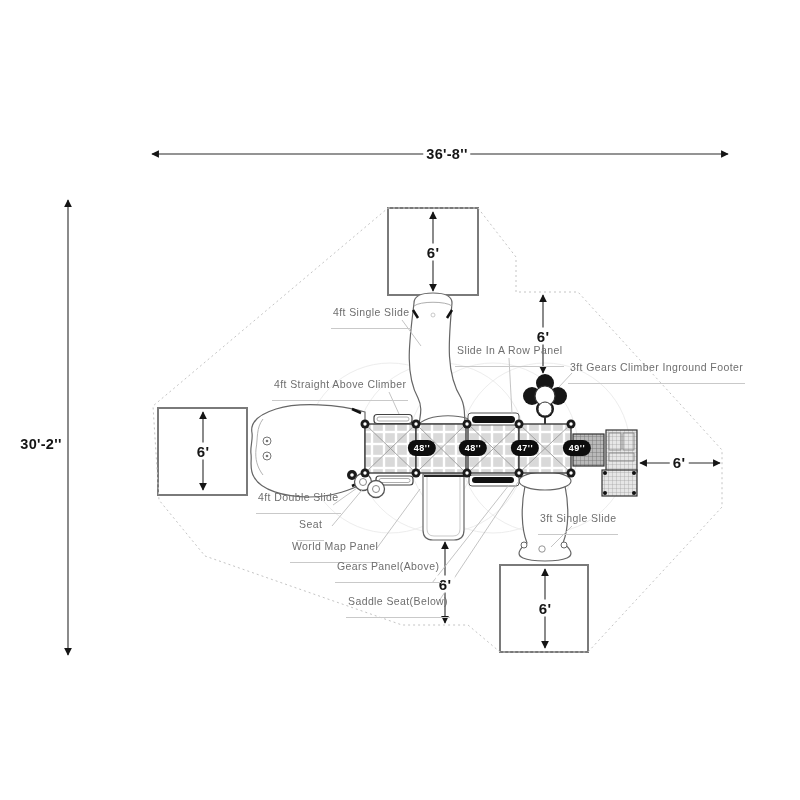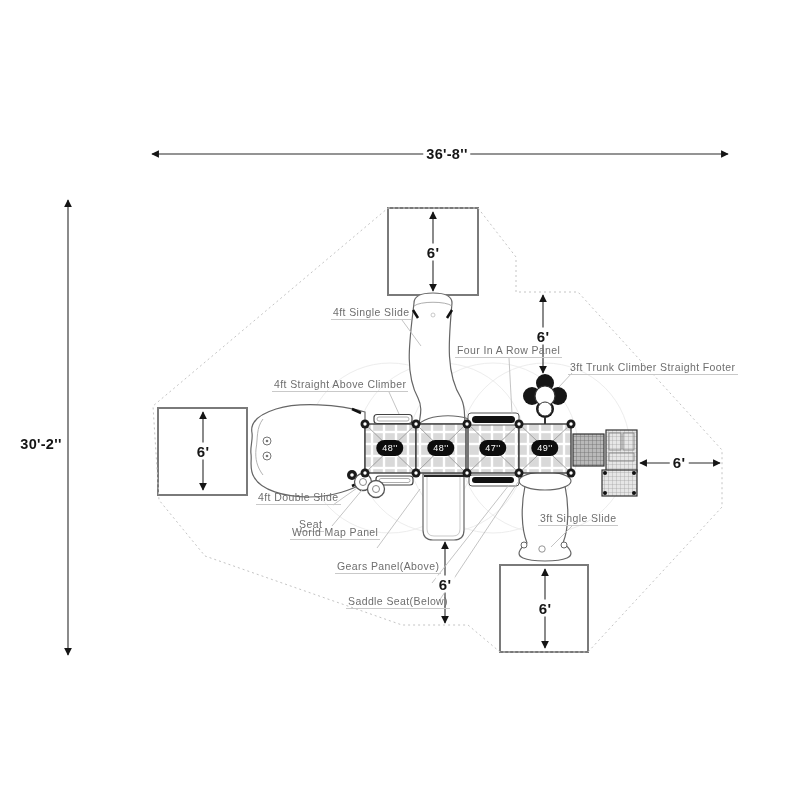--- a/index.html
+++ b/index.html
@@ -1,27 +1,27 @@
 <!DOCTYPE html>
 <html><head>
 <meta charset="utf-8">
 <style>
   html,body{margin:0;padding:0;background:#fff;}
   #stage{position:relative;width:800px;height:800px;background:#fff;overflow:hidden;
          font-family:"Liberation Sans",sans-serif;}
   #stage svg{position:absolute;left:0;top:0;}
   .lbl{position:absolute;font-size:10.5px;letter-spacing:.4px;color:#6e6e6e;
-       border-bottom:1px solid #c9c9c9;padding:0 2px 1px 2px;white-space:nowrap;
+       border-bottom:1px solid #c9c9c9;padding:0 2px 10px 2px;white-space:nowrap;
        background:transparent;}
   .dim{position:absolute;transform:translate(-50%,-50%);font-size:14.5px;font-weight:bold;
        color:#151515;background:#fff;padding:0 3px;white-space:nowrap;letter-spacing:.3px;text-align:center;}
   .dim.small{font-size:15px;}
   .plat{position:absolute;transform:translate(-50%,-50%);background:#0d0d0d;color:#fff;
-        font-size:9px;font-weight:normal;letter-spacing:.5px;padding:3px 6px;
-        border-radius:8px;white-space:nowrap;}
+        font-size:9px;font-weight:bold;letter-spacing:.5px;padding:3px 6px;
+        border-radius:8px;white-space:nowrap;margin-left:32px;}
 </style>
 </head>
 <body>
 
 <div id="stage">
 
 <svg width="800" height="800" viewBox="0 0 800 800">
   <defs>
     <marker id="ah" viewBox="0 0 10 10" refX="9" refY="5" markerWidth="9" markerHeight="7" orient="auto-start-reverse">
           <path d="M0,0L10,5L0,10z" fill="#151515"></path>
@@ -206,22 +206,22 @@
 <div class="dim small" style="left:679px;top:462px">6'</div>
 <div class="dim small" style="left:445px;top:584px">6'</div>
 
 <div class="plat" style="left:390px;top:448px">48''</div>
 <div class="plat" style="left:441px;top:448px">48''</div>
 <div class="plat" style="left:493px;top:448px">47''</div>
 <div class="plat" style="left:545px;top:448px">49''</div>
 
 <div class="lbl" style="left:331px;top:306px">4ft Single Slide</div>
 <div class="lbl" style="left:272px;top:378px">4ft Straight Above Climber</div>
-<div class="lbl" style="left:455px;top:344px">Four In A Row Panel</div>
-<div class="lbl" style="left:568px;top:361px">3ft Trunk Climber Straight Footer</div>
+<div class="lbl" style="left:455px;top:344px">Slide In A Row Panel</div>
+<div class="lbl" style="left:568px;top:361px">3ft Gears Climber Inground Footer</div>
 <div class="lbl" style="left:256px;top:491px">4ft Double Slide</div>
 <div class="lbl" style="left:297px;top:518px">Seat</div>
-<div class="lbl" style="left:290px;top:526px">World Map Panel</div>
+<div class="lbl" style="left:290px;top:540px">World Map Panel</div>
 <div class="lbl" style="left:335px;top:560px">Gears Panel(Above)</div>
 <div class="lbl" style="left:346px;top:595px">Saddle Seat(Below)</div>
 <div class="lbl" style="left:538px;top:512px">3ft Single Slide</div>
 
 </div>
 
 </body></html>

